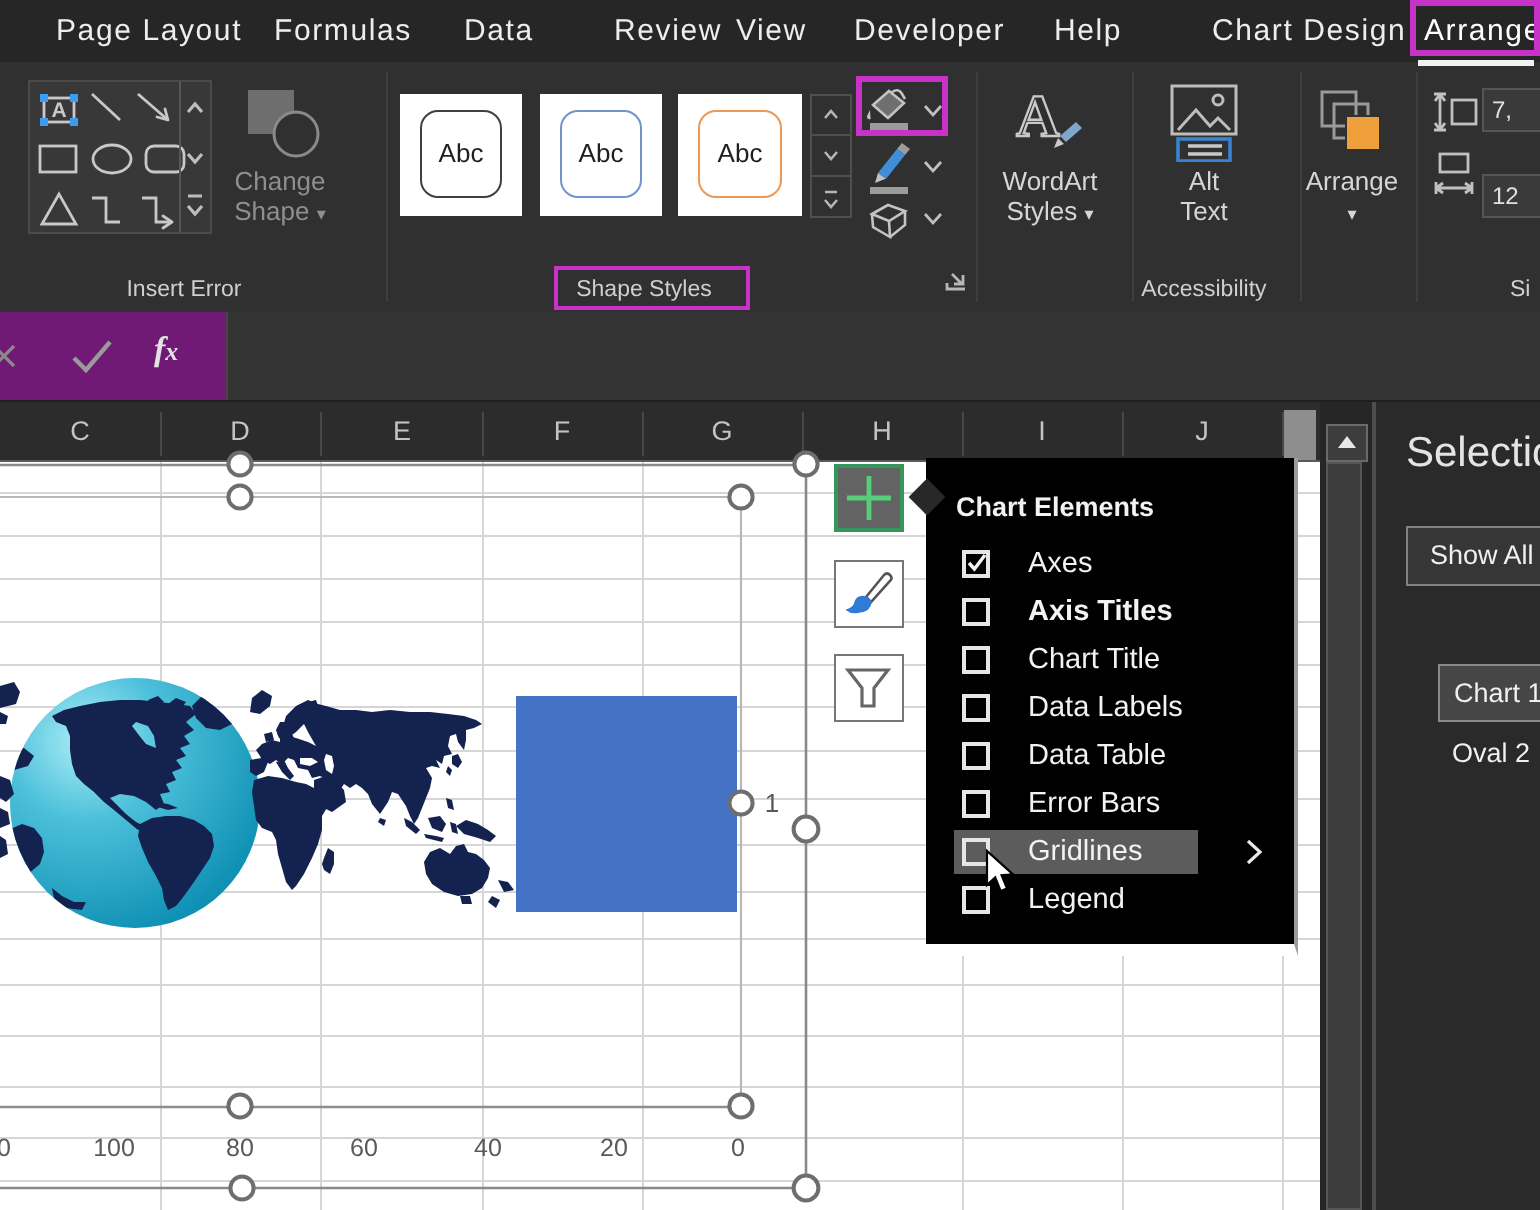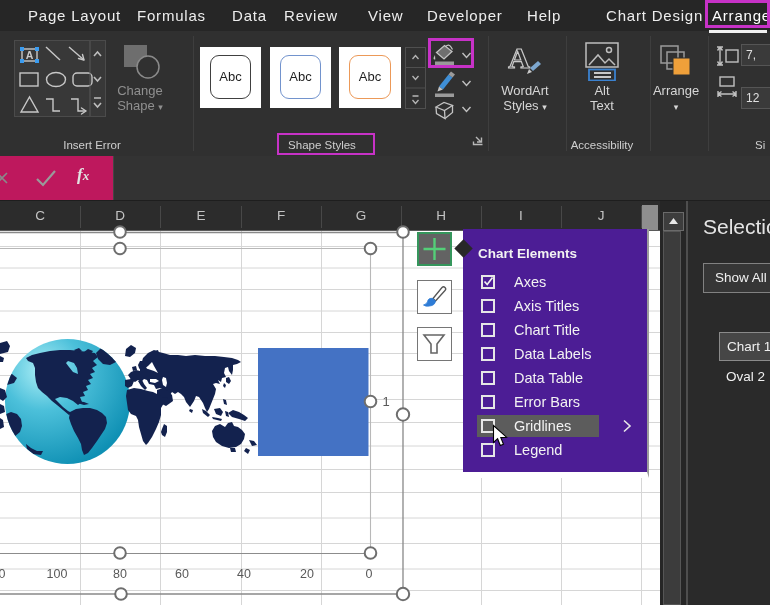--- a/index.html
+++ b/index.html
@@ -8,46 +8,46 @@
   .abs{position:absolute;}
   
   #menubar{left:0;top:0;width:770px;height:31px;background:#262626;z-index:6;}
   .tab{position:absolute;top:0;height:31px;line-height:31px;color:#ededed;font-size:15px;letter-spacing:0.8px;white-space:nowrap;}
   
   #ribbon{left:0;top:31px;width:770px;height:125px;background:#303030;}
   .gsep{position:absolute;top:5px;height:115px;width:1px;background:#3e3e3e;}
   .glabel{position:absolute;top:105px;height:18px;line-height:18px;font-size:11.5px;color:#cfcfcf;text-align:center;}
   .btxt{position:absolute;font-size:13px;color:#d6d6d6;text-align:center;white-space:nowrap;}
   
-  #fbar{left:0;top:156px;width:770px;height:45px;background:#be185d;border-bottom:1px solid #1e1e1e;box-sizing:border-box;}
+  #fbar{left:0;top:156px;width:770px;height:45px;background:#701a75;border-bottom:1px solid #1e1e1e;box-sizing:border-box;}
   #finput{position:absolute;left:113px;top:0;width:657px;height:44px;background:#333333;border-left:1px solid #454545;box-sizing:border-box;}
   
   #headers{left:0;top:201px;width:660px;height:30px;background:#2c2c2c;border-bottom:1px solid #5a5a5a;box-sizing:border-box;}
   .hsep{position:absolute;top:5px;height:22px;width:1px;background:#484848;}
   .hletter{position:absolute;top:0;height:29px;line-height:29px;font-size:13.5px;color:#c4c4c4;text-align:center;width:30px;}
   
   #sheet{left:0;top:201px;}
   
   #scrollwrap{left:660px;top:201px;width:26px;height:404px;background:#262626;}
   
   #pane{left:686px;top:201px;width:84px;height:404px;background:#2a2a2a;border-left:2px solid #4e4e4e;box-sizing:border-box;}
   
-  #popup{left:463px;top:229px;width:184px;height:243px;background:#4c1d95;
+  #popup{left:463px;top:229px;width:184px;height:243px;background:#000000;
          border-right:2px solid #9c9c9c;border-bottom:6px solid #ffffff;box-sizing:content-box;}
   .prow{position:absolute;left:0;width:184px;height:24px;}
   .cb{position:absolute;left:18px;top:5px;width:10px;height:10px;border:2px solid #e6e6e6;}
   .ptext{position:absolute;left:51px;top:0;height:24px;line-height:24px;font-size:14.5px;color:#f2f2f2;}
 </style>
 </head>
 <body>
 <div id="menubar" class="abs">
   <span class="tab" style="left:28px;">Page Layout</span>
   <span class="tab" style="left:137px;">Formulas</span>
   <span class="tab" style="left:232px;">Data</span>
-  <span class="tab" style="left:284px;">Review</span>
+  <span class="tab" style="left:307px;">Review</span>
   <span class="tab" style="left:368px;">View</span>
   <span class="tab" style="left:427px;">Developer</span>
   <span class="tab" style="left:527px;">Help</span>
   <span class="tab" style="left:606px;text-align:right;">Chart Design</span>
   <span class="tab" style="left:712px;color:#ffffff;">Arrange</span>
   <div class="abs" style="left:705px;top:0px;width:65px;height:28px;border:3px solid #c732c7;box-sizing:border-box;"></div>
   <div class="abs" style="left:709px;top:30px;width:58px;height:3px;background:#f2f2f2;"></div>
 </div>
 <div id="ribbon" class="abs">
 
@@ -391,21 +391,21 @@
   <div class="abs" style="left:-6px;top:13px;width:13px;height:13px;background:#282828;transform:rotate(45deg);"></div>
   <div class="abs" style="left:15px;top:17px;font-size:13.5px;font-weight:bold;color:#f2f2f2;white-space:nowrap;">Chart Elements</div>
   <div class="abs" style="left:13.5px;top:185.5px;width:122px;height:22px;background:#5c5c5c;"></div>
   <div class="prow" style="top:41px;">
     <span class="cb"></span>
       <svg class="abs" style="left:19px;top:5px;" width="13" height="13" viewBox="0 0 13 13">
         <path d="M2.5 6.5 L5.2 9.5 L10.5 2.5" fill="none" stroke="#f0f0f0" stroke-width="1.7"></path>
       </svg>
     <span class="ptext">Axes</span>
   </div>
-  <div class="prow" style="top:65px;">
+  <div class="prow" style="top:65px;font-weight:bold;">
       <span class="cb"></span>
       <span class="ptext">Axis Titles</span>
     </div>
   <div class="prow" style="top:89px;">
       <span class="cb"></span>
       <span class="ptext">Chart Title</span>
     </div>
   <div class="prow" style="top:113px;">
       <span class="cb"></span>
       <span class="ptext">Data Labels</span>

